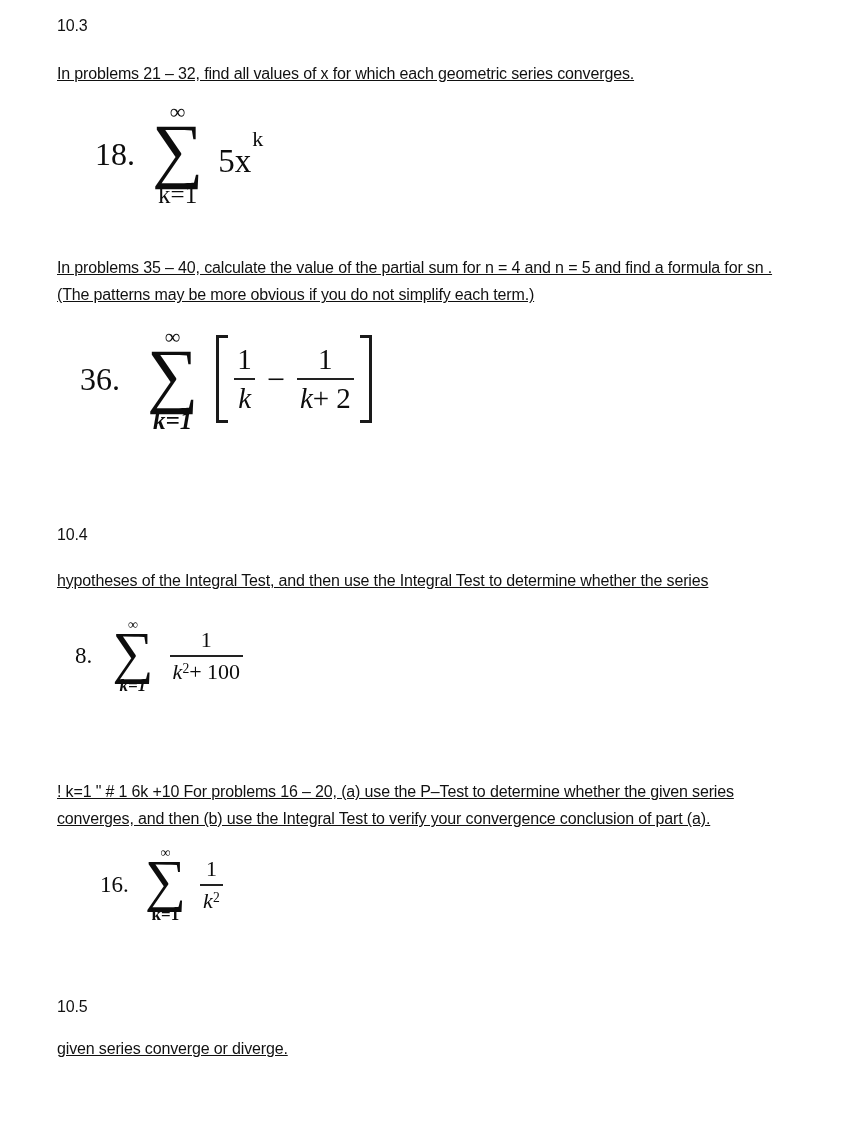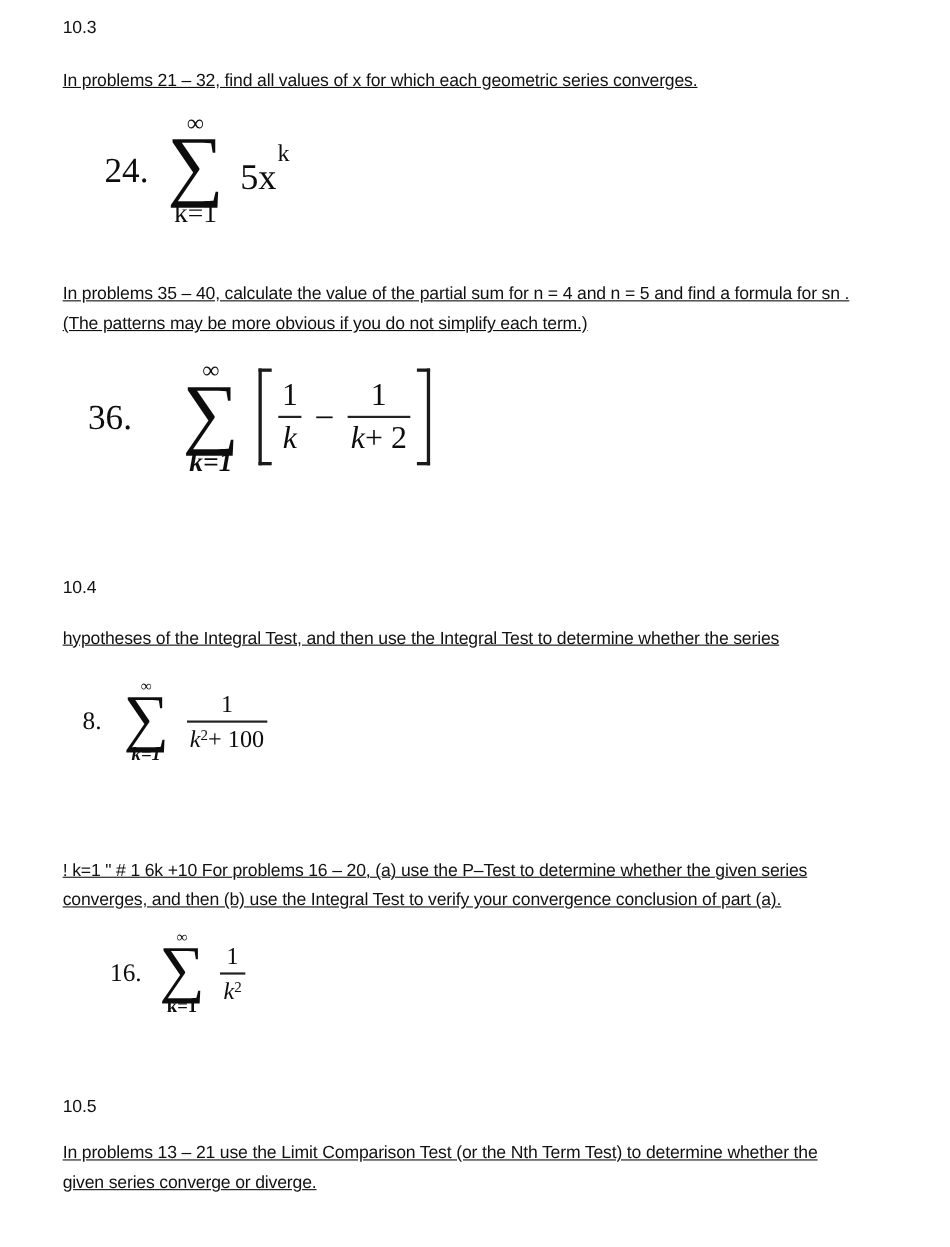--- a/index.html
+++ b/index.html
@@ -51,21 +51,21 @@
   .formula-sm .sig-sub { font-size: 17px; margin-top: 3px; font-weight: bold; }
   .it { font-style: italic; }
   .bold-it { font-style: italic; font-weight: bold; }
   
   .f24 { margin-left: 38px; margin-top: 14px; }
   .f24 .pnum { margin-right: 17px; }
   .f24 .term { font-size: 33px; line-height: 1; margin-left: 15px; margin-top: 12px; }
   .f24 .term sup { font-size: 22px; position: relative; top: -14px; margin-left: 1px; }
   
   .f36 { margin-left: 23px; margin-top: 18px; }
-  .f36 .pnum { margin-right: 46px; font-family: Liberation Serif, serif; }
+  .f36 .pnum { margin-right: 27px; font-family: Liberation Serif, serif; }
   .frac {
     display: inline-flex;
     flex-direction: column;
     align-items: center;
     line-height: 1;
   }
   .fbar {
     align-self: stretch;
     height: 0;
     border-top: 2px solid #222;
@@ -111,21 +111,21 @@
 <body>
 
 <div class="page">
 
   <div class="heading">10.3</div>
   <p class="para mt-para1">
     <span class="line">In problems 21 – 32, find all values of x for which each geometric series converges.</span>
   </p>
 
   <div class="formula formula-lg f24">
-    <span class="pnum">24.</span>
+    <span class="pnum">18.</span>
     <span class="sigma-stack">
       <span class="sig-sup">∞</span>
       <span class="sig">∑</span>
       <span class="sig-sub">k=1</span>
     </span>
     <span class="term"><span>5x</span><sup>k</sup></span>
   </div>
 
   <p class="para mt-para2">
     <span class="line">In problems 35 – 40, calculate the value of the partial sum for n = 4 and n = 5 and find a formula for sn .</span>
@@ -201,17 +201,16 @@
       <span class="fbar"></span>
       <span class="den">
           <span class="it">k</span>
           <sup>2</sup>
         </span>
     </span>
   </div>
 
   <div class="heading mt-h105">10.5</div>
   <p class="para mt-para5">
-    <span class="line">In problems 13 – 21 use the Limit Comparison Test (or the Nth Term Test) to determine whether the</span>
     <span class="line">given series converge or diverge.</span>
   </p>
 
 </div>
 
 </body></html>

